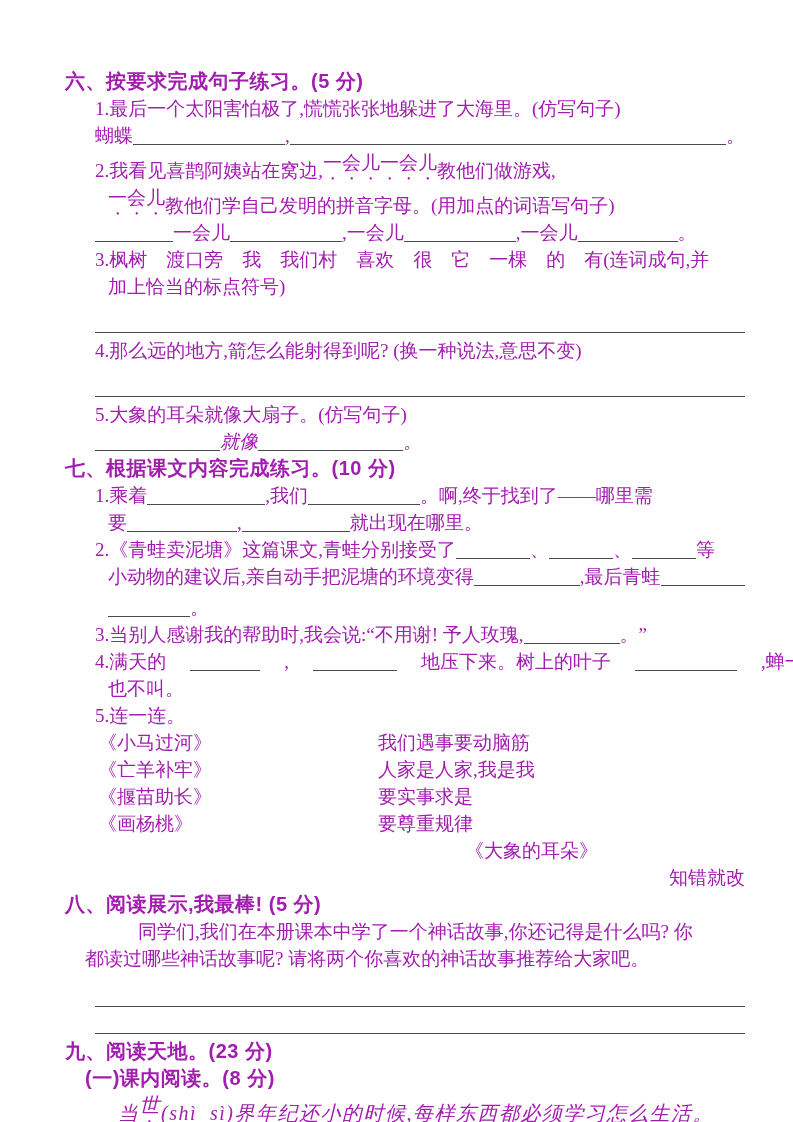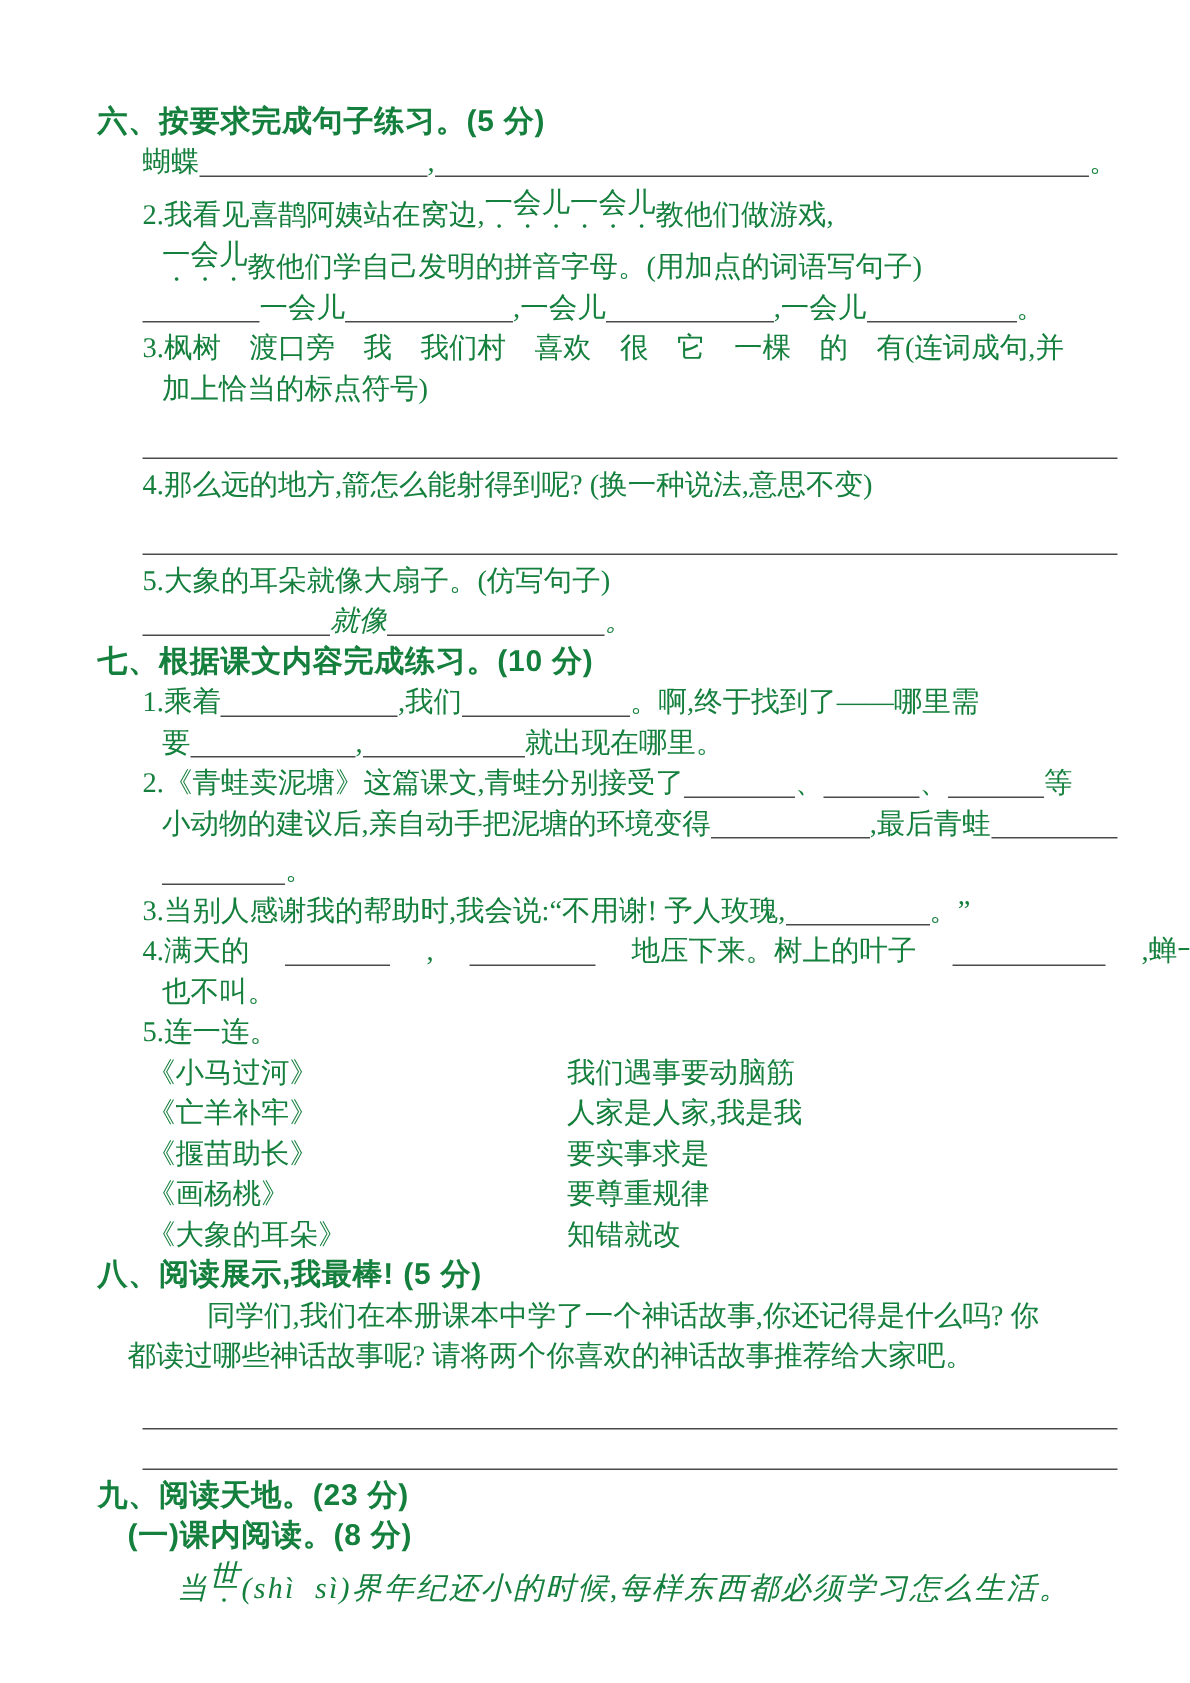--- a/index.html
+++ b/index.html
@@ -2,21 +2,21 @@
 <html lang="zh"><head>
 <meta charset="utf-8">
 <style>
   html, body { margin: 0; padding: 0; background: #ffffff; }
   .page {
     position: relative;
     width: 793px;
     height: 1122px;
     box-sizing: border-box;
     background: #ffffff;
-    color: #15803d;
+    color: #a21caf;
     font-family: "Liberation Serif", "DejaVu Serif", serif;
     font-size: 19px;
     padding: 68px 48px 0 65px;
     overflow: hidden;
   }
   section { display: block; }
   .line {
     display: flex;
     align-items: flex-end;
     min-height: 27px;
@@ -54,20 +54,21 @@
   .blank.bflex { flex: 1 1 auto; }
   .fixedw { display: inline-block; }
 </style>
 </head>
 <body>
 
 <div class="page">
   <div>
       <section>
         <div class="line header"><span class="tk">六、按要求完成句子练习。(5 分)</span></div>
+        <div class="line" style="padding-left: 30px;"><span class="tk">1.最后一个太阳害怕极了,慌慌张张地躲进了大海里。(仿写句子)</span></div>
         <div class="line" style="padding-left: 30px;"><span class="tk">蝴蝶</span><span class="blank" style="width: 152px;"></span><span class="tk">,</span><span class="blank bflex"></span><span class="tk">。</span></div>
         <div class="line" style="padding-left: 30px;"><span class="tk">2.我看见喜鹊阿姨站在窝边,</span><span class="tk dot">一会儿</span><span class="tk dot">一会儿</span><span class="tk">教他们做游戏,</span></div>
         <div class="line" style="padding-left: 43px;"><span class="tk dot">一会儿</span><span class="tk">教他们学自己发明的拼音字母。(用加点的词语写句子)</span></div>
         <div class="line" style="padding-left: 30px;"><span class="blank" style="width: 78px;"></span><span class="tk">一会儿</span><span class="blank" style="width: 112px;"></span><span class="tk">,一会儿</span><span class="blank" style="width: 112px;"></span><span class="tk">,一会儿</span><span class="blank" style="width: 100px;"></span><span class="tk">。</span></div>
         <div class="line" style="padding-left: 30px;"><span class="tk">3.枫树　渡口旁　我　我们村　喜欢　很　它　一棵　的　有(连词成句,并</span></div>
         <div class="line" style="padding-left: 43px;"><span class="tk">加上恰当的标点符号)</span></div>
         <div class="line" style="padding-left: 30px; margin-top: 10px;"><span class="blank bflex"></span></div>
         <div class="line" style="padding-left: 30px;"><span class="tk">4.那么远的地方,箭怎么能射得到呢? (换一种说法,意思不变)</span></div>
         <div class="line" style="padding-left: 30px; margin-top: 10px;"><span class="blank bflex"></span></div>
         <div class="line" style="padding-left: 30px;"><span class="tk">5.大象的耳朵就像大扇子。(仿写句子)</span></div>
@@ -81,21 +82,21 @@
         <div class="line" style="padding-left: 43px;"><span class="tk">小动物的建议后,亲自动手把泥塘的环境变得</span><span class="blank" style="width: 106px;"></span><span class="tk">,最后青蛙</span><span class="blank bflex"></span></div>
         <div class="line" style="padding-left: 43px; margin-top: 4px;"><span class="blank" style="width: 82px;"></span><span class="tk">。</span></div>
         <div class="line" style="padding-left: 30px;"><span class="tk">3.当别人感谢我的帮助时,我会说:“不用谢! 予人玫瑰,</span><span class="blank" style="width: 96px;"></span><span class="tk">。”</span></div>
         <div class="line" style="padding-left: 30px; gap: 24px;"><span class="tk">4.满天的</span><span class="blank" style="width: 70px;"></span><span class="tk">,</span><span class="blank" style="width: 84px;"></span><span class="tk">地压下来。树上的叶子</span><span class="blank" style="width: 102px;"></span><span class="tk">,蝉一声</span></div>
         <div class="line" style="padding-left: 43px;"><span class="tk">也不叫。</span></div>
         <div class="line" style="padding-left: 30px;"><span class="tk">5.连一连。</span></div>
         <div class="line" style="padding-left: 33px;"><span class="tk fixedw" style="width: 280px;">《小马过河》</span><span class="tk">我们遇事要动脑筋</span></div>
         <div class="line" style="padding-left: 33px;"><span class="tk fixedw" style="width: 280px;">《亡羊补牢》</span><span class="tk">人家是人家,我是我</span></div>
         <div class="line" style="padding-left: 33px;"><span class="tk fixedw" style="width: 280px;">《揠苗助长》</span><span class="tk">要实事求是</span></div>
         <div class="line" style="padding-left: 33px;"><span class="tk fixedw" style="width: 280px;">《画杨桃》</span><span class="tk">要尊重规律</span></div>
-        <div class="line" style="padding-left: 33px;"><span class="tk fixedw" style="width: 280px;">《大象的耳朵》</span><span class="tk">知错就改</span></div>
+        <div class="line" style="padding-left: 33px; flex-direction: column;"><span class="tk fixedw" style="width: 280px;">《大象的耳朵》</span><span class="tk">知错就改</span></div>
       </section>
       <section>
         <div class="line header"><span class="tk">八、阅读展示,我最棒! (5 分)</span></div>
         <div class="line" style="padding-left: 73px;"><span class="tk">同学们,我们在本册课本中学了一个神话故事,你还记得是什么吗? 你</span></div>
         <div class="line" style="padding-left: 20px;"><span class="tk">都读过哪些神话故事呢? 请将两个你喜欢的神话故事推荐给大家吧。</span></div>
         <div class="line" style="padding-left: 30px; margin-top: 12px;"><span class="blank bflex"></span></div>
         <div class="line" style="padding-left: 30px;"><span class="blank bflex"></span></div>
       </section>
       <section>
         <div class="line header"><span class="tk">九、阅读天地。(23 分)</span></div>

